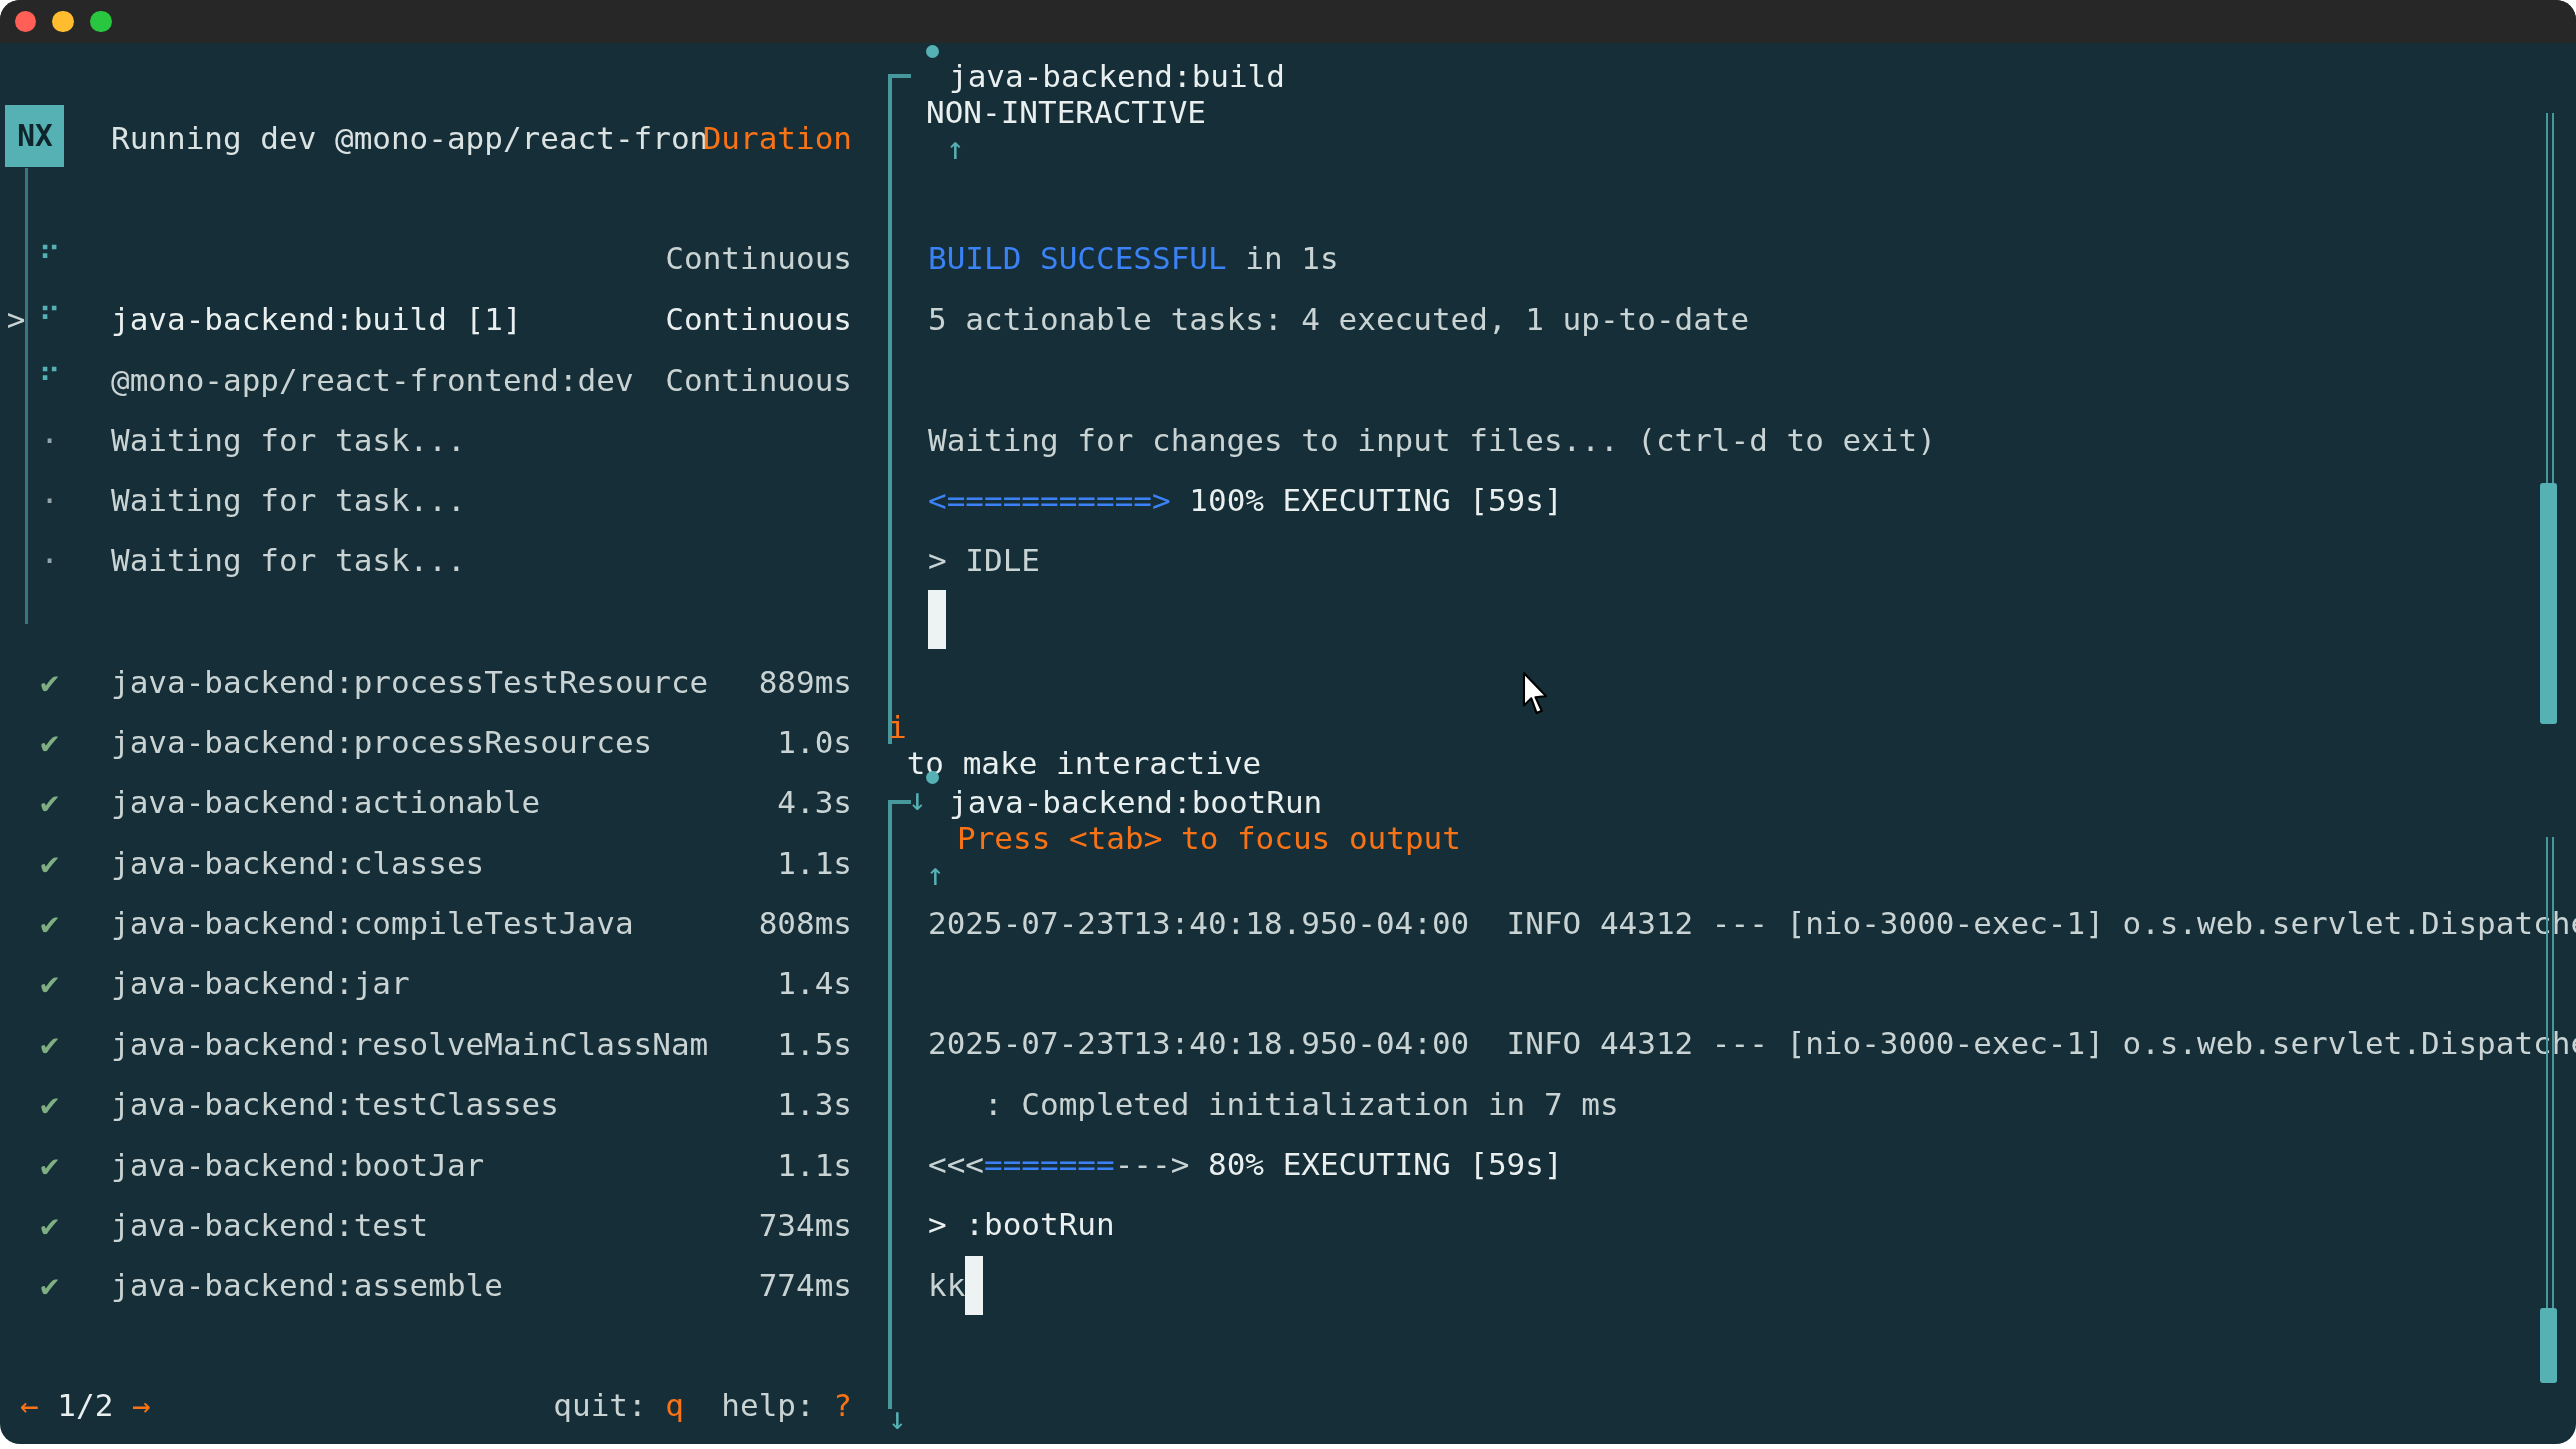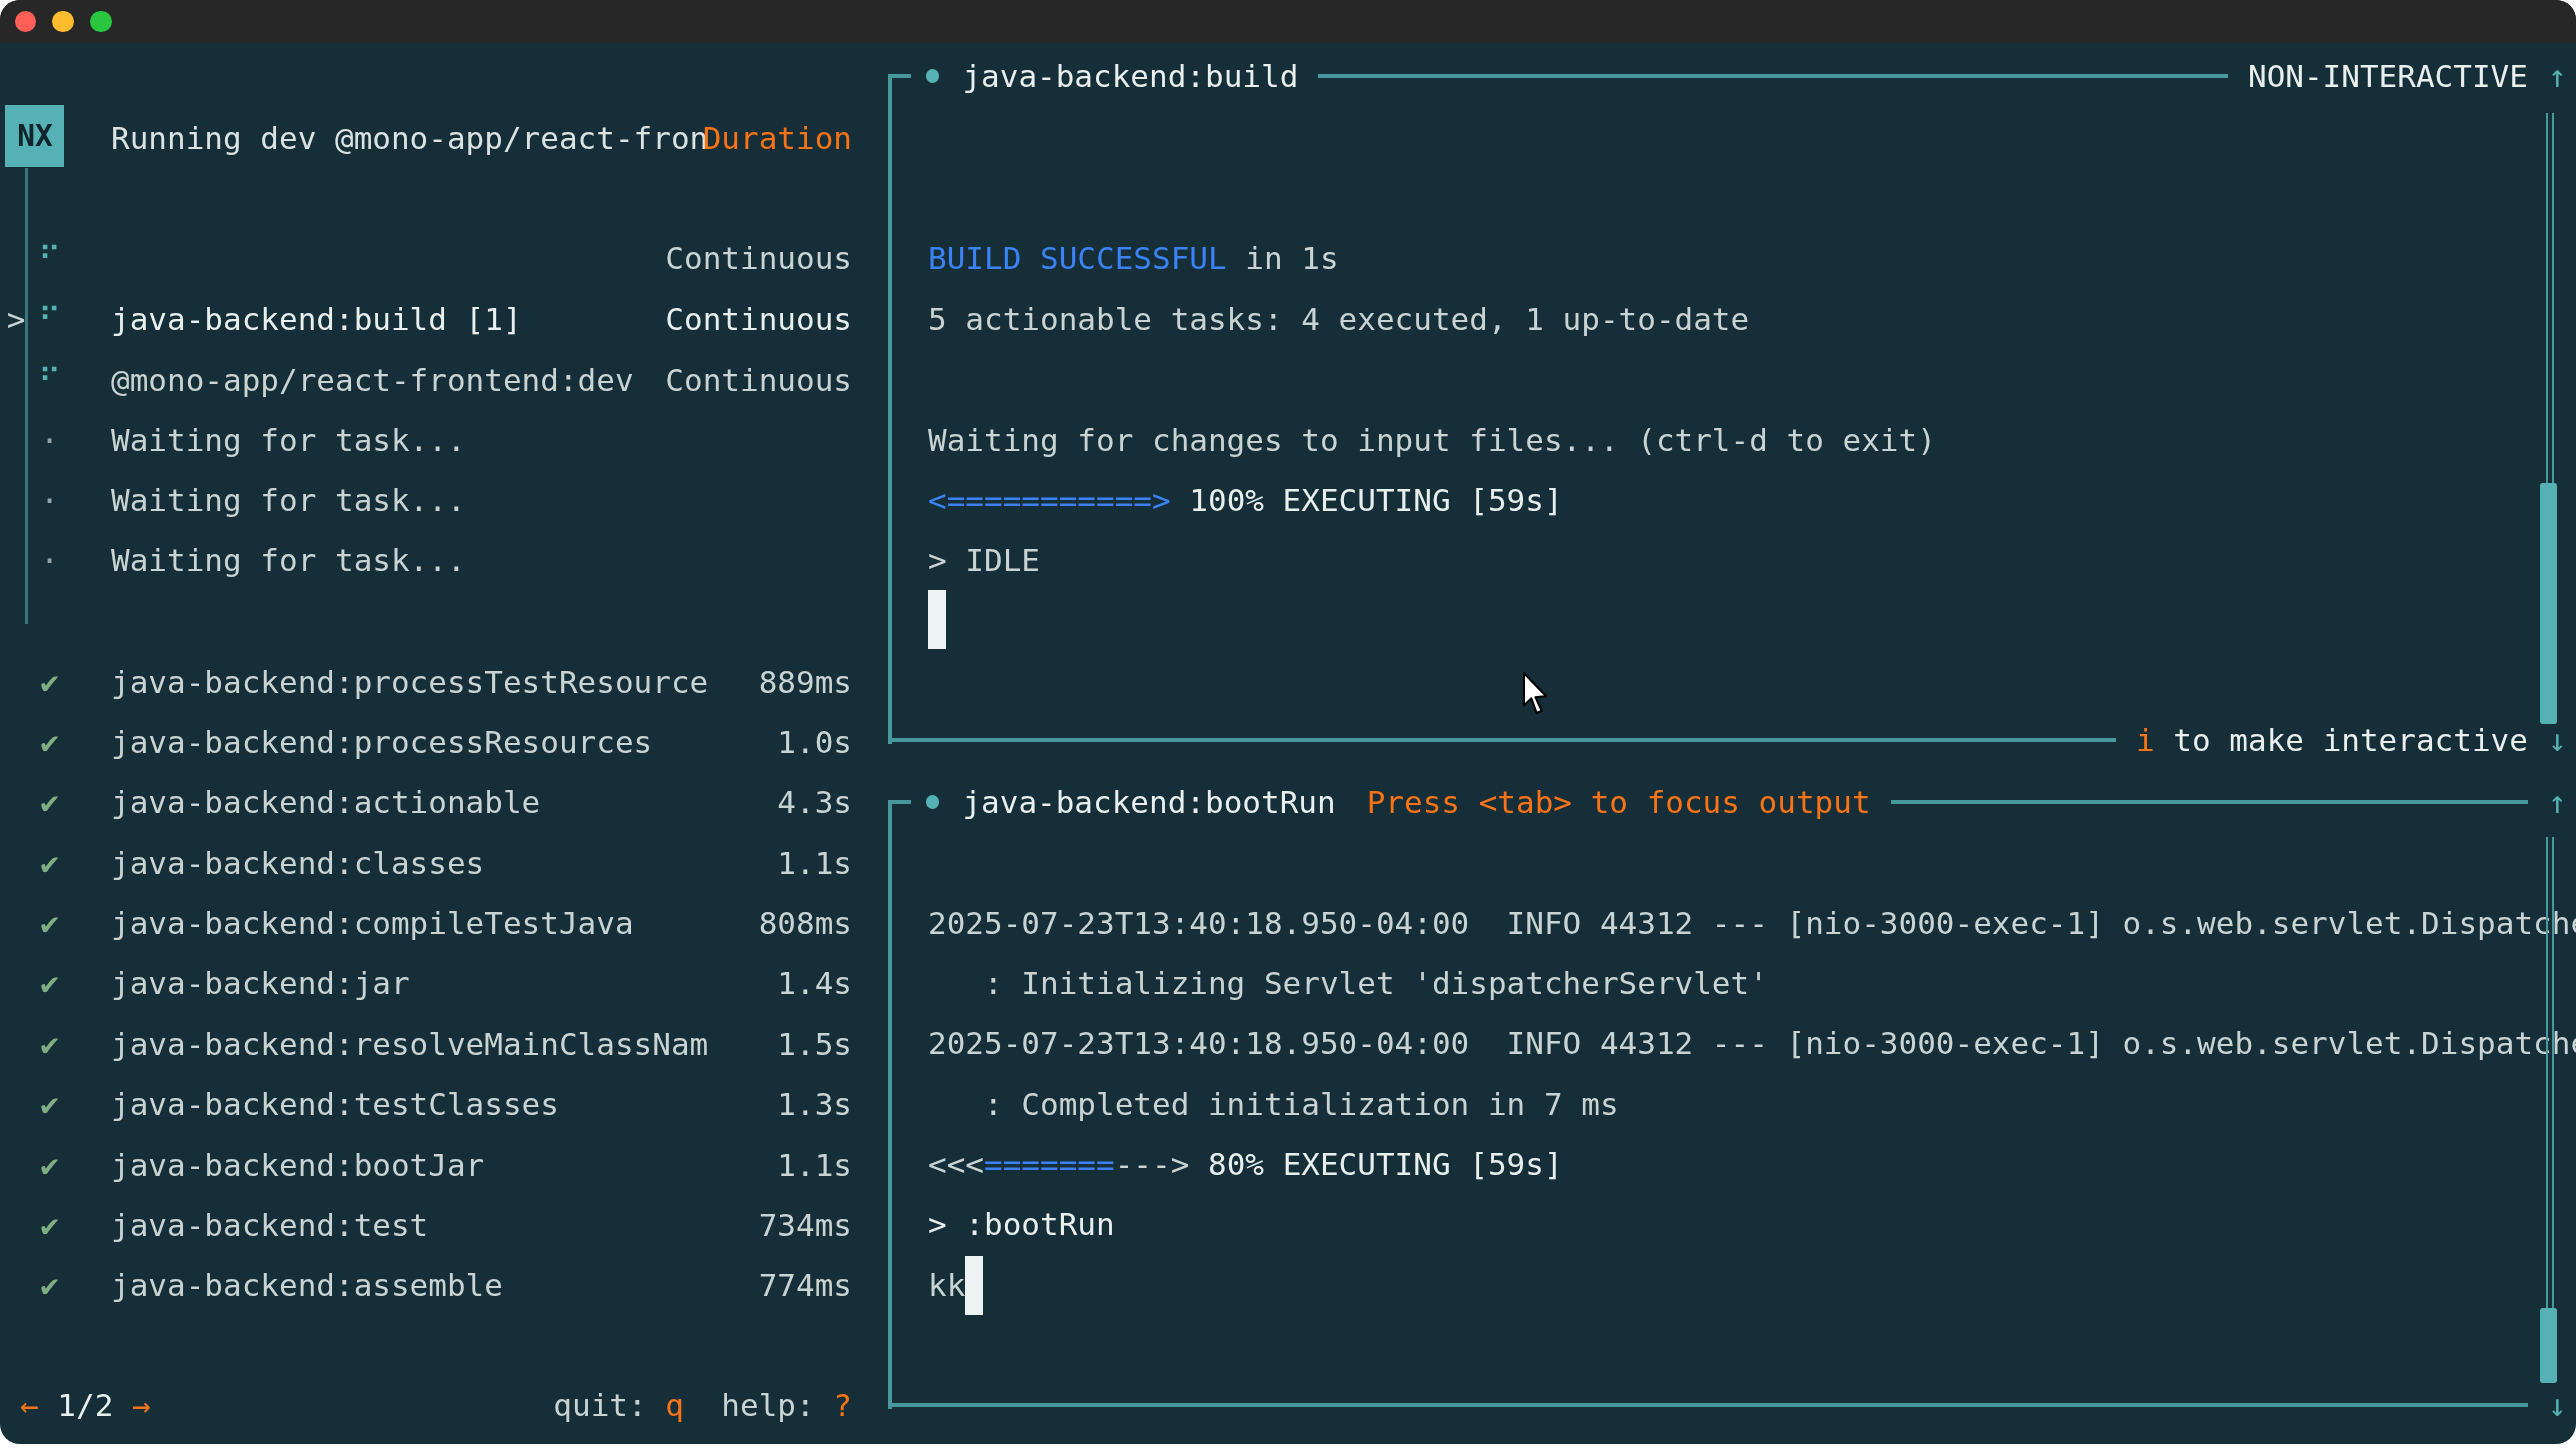--- a/index.html
+++ b/index.html
@@ -26,21 +26,21 @@
   .srow{position:absolute;left:0;width:892px;height:62px;}
   .srow>*{position:absolute;top:50%;transform:translateY(-50%);white-space:pre;}
   .srow .icon{left:34px;width:31px;text-align:center;}
   .srow .lbl{left:111px;}
   .srow .dur{right:40px;}
   .caret{left:6.7px;}
   .guide{position:absolute;left:25px;top:168px;width:2.7px;height:456px;background:#39767e;}
 
   
   .corner{position:absolute;border-left:4px solid #46989d;border-top:4px solid #46989d;}
-  .trow{position:absolute;left:888px;right:0;height:62px;display:flex;align-items:center;white-space:pre;padding-right:9.4px;box-sizing:border-box;}
+  .trow{position:absolute;left:888px;right:0;height:62px;display:flex;align-items:flex-start;white-space:pre;padding-right:9.4px;box-sizing:border-box;flex-direction:column;}
   .tdot{width:13.4px;height:13.4px;border-radius:50%;background:#55b1b3;flex:0 0 auto;}
   .hline{height:4px;background:#46989d;flex:1 1 auto;}
   .prow{position:absolute;left:928px;height:62px;display:flex;align-items:center;white-space:pre;}
   .cursor{position:absolute;width:18px;height:59px;background:#edf2f2;}
   .icursor{display:inline-block;width:18px;height:59px;background:#edf2f2;vertical-align:middle;}
   .track{position:absolute;left:2546px;width:4px;border-left:2px solid #46989d;border-right:2px solid #46989d;}
   .thumb{position:absolute;left:2540px;width:17.4px;background:#55b1b3;border-radius:2.7px;}
   .arrow{flex:0 0 auto;color:#55b1b3;}
   .mouse{position:absolute;left:1520px;top:671px;}
 </style>
@@ -180,21 +180,20 @@
   <div class="corner" style="left:888px;top:800px;width:19px;height:605px"></div>
   <div class="trow" style="top:771px;padding-left:38px">
     <span class="tdot"></span>
     <span style="margin-left:23px" class="white">java-backend:bootRun</span>
     <span style="margin-left:31px" class="teal">Press &lt;tab&gt; to focus output</span>
     <span class="hline" style="margin:0 20px"></span>
     <span class="arrow">↑</span>
   </div>
 
   <div class="prow" style="top:892px">2025-07-23T13:40:18.950-04:00  INFO 44312 --- [nio-3000-exec-1] o.s.web.servlet.DispatcherServlet</div>
-  <div class="prow" style="top:952px">   : Initializing Servlet 'dispatcherServlet'</div>
   <div class="prow" style="top:1012px">2025-07-23T13:40:18.950-04:00  INFO 44312 --- [nio-3000-exec-1] o.s.web.servlet.DispatcherServlet</div>
   <div class="prow" style="top:1073px">   : Completed initialization in 7 ms</div>
   <div class="prow" style="top:1133px">
     <span>&lt;&lt;&lt;</span><span class="grn b">=======</span><span>---&gt;</span><span class="b white"> 80% EXECUTING [59s]</span>
   </div>
   <div class="prow b white" style="top:1193px">&gt; :bootRun</div>
   <div class="prow" style="top:1254px">
     <span>kk</span><span class="icursor"></span>
   </div>
 

